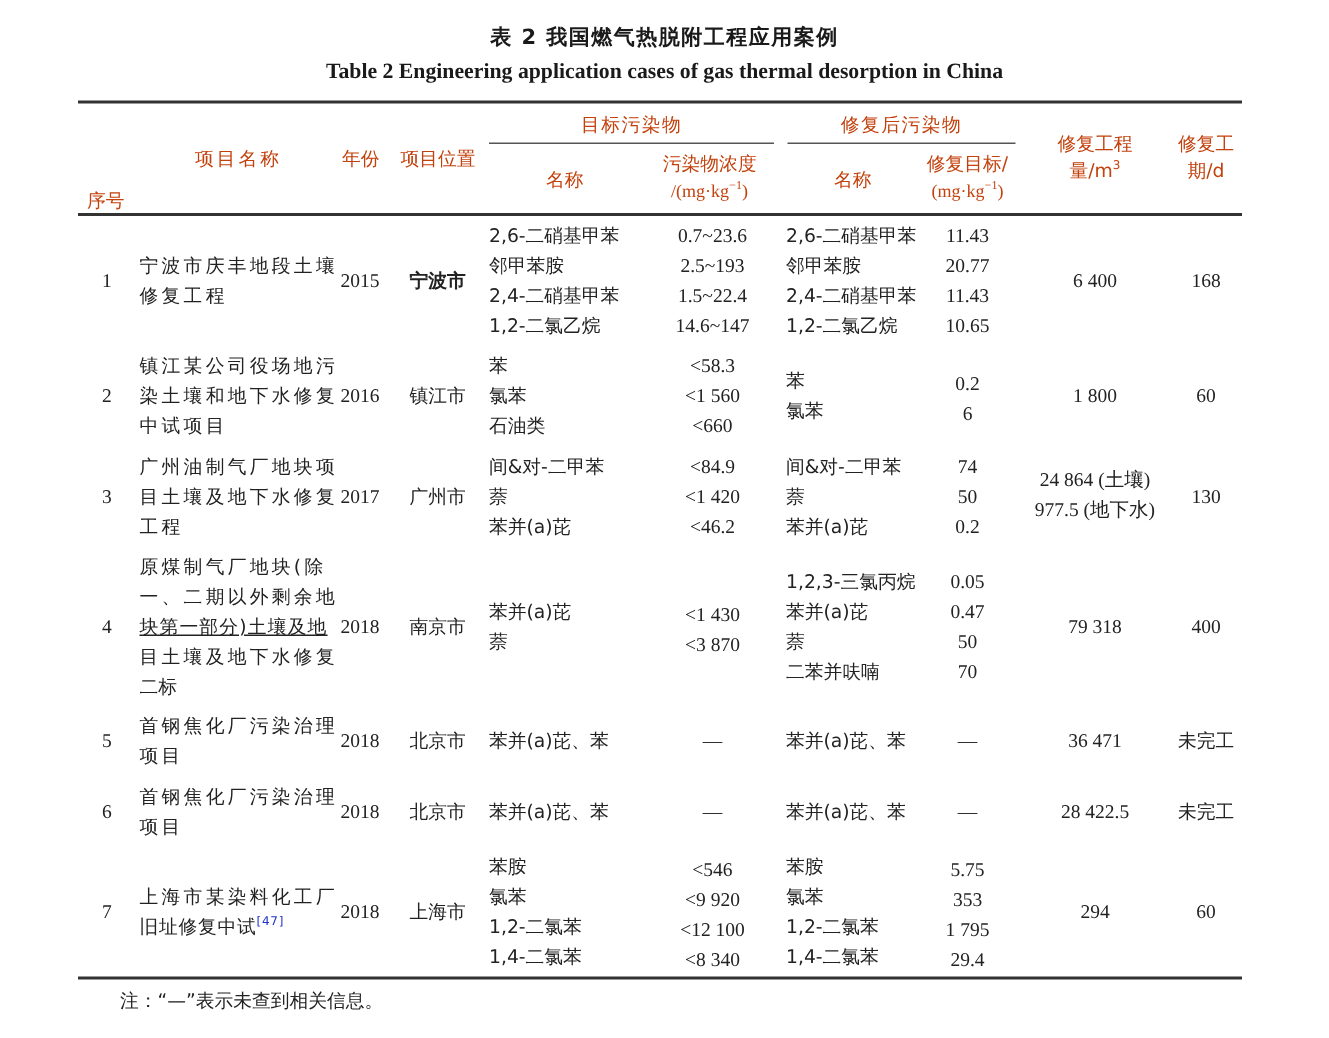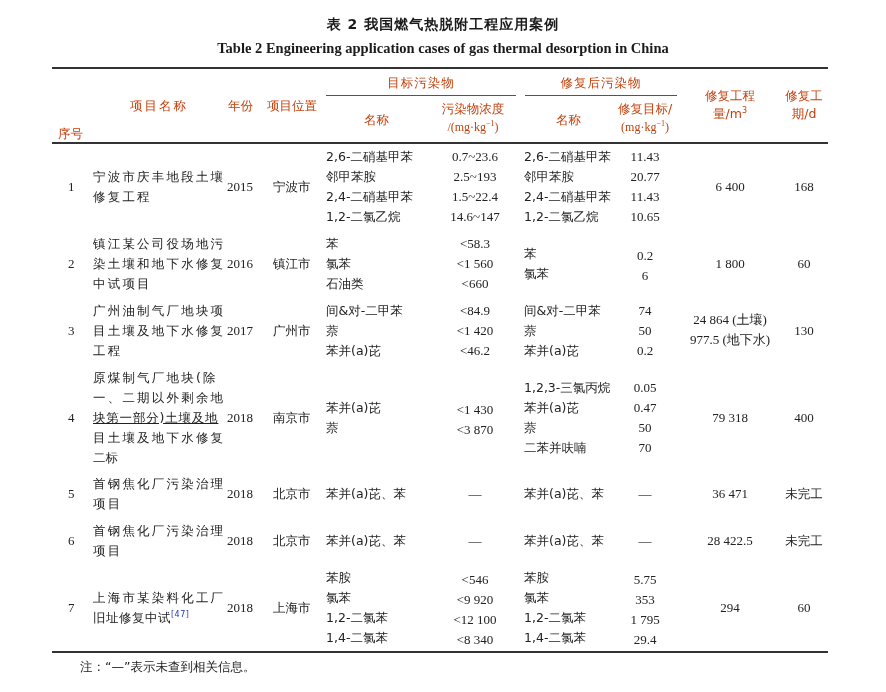--- a/index.html
+++ b/index.html
@@ -53,21 +53,21 @@
 <div class="abs hd c" style="left:776px; top:88px; width:56px;">修复工</div>
 <div class="abs hd c" style="left:776px; top:106px; width:56px;">期/d</div>
 
 <div class="rule thick" style="left:52px; top:142px; width:776px; height:1.5px;"></div>
 
 <div>
   <div class="abs cell num" style="left:68px; top:177px;">1</div>
   <div class="abs cell proj" style="left:93px; top:167px;">宁波市庆丰地段土壤</div>
   <div class="abs cell proj" style="left:93px; top:187px;">修复工程</div>
   <div class="abs cell num" style="left:227px; top:177px;">2015</div>
-  <div class="abs cell" style="left:273px; top:177px;">宁波市</div>
+  <div class="abs cell" style="left:273px; top:177px;font-weight:bold;">宁波市</div>
   <div class="abs cell" style="left:326px; top:147px;">2,6-二硝基甲苯</div>
   <div class="abs cell" style="left:326px; top:167px;">邻甲苯胺</div>
   <div class="abs cell" style="left:326px; top:187px;">2,4-二硝基甲苯</div>
   <div class="abs cell" style="left:326px; top:207px;">1,2-二氯乙烷</div>
   <div class="abs cell num c" style="left:440px; top:147px; width:70px;">0.7~23.6</div>
   <div class="abs cell num c" style="left:440px; top:167px; width:70px;">2.5~193</div>
   <div class="abs cell num c" style="left:440px; top:187px; width:70px;">1.5~22.4</div>
   <div class="abs cell num c" style="left:440px; top:207px; width:70px;">14.6~147</div>
   <div class="abs cell" style="left:524px; top:147px;">2,6-二硝基甲苯</div>
   <div class="abs cell" style="left:524px; top:167px;">邻甲苯胺</div>

